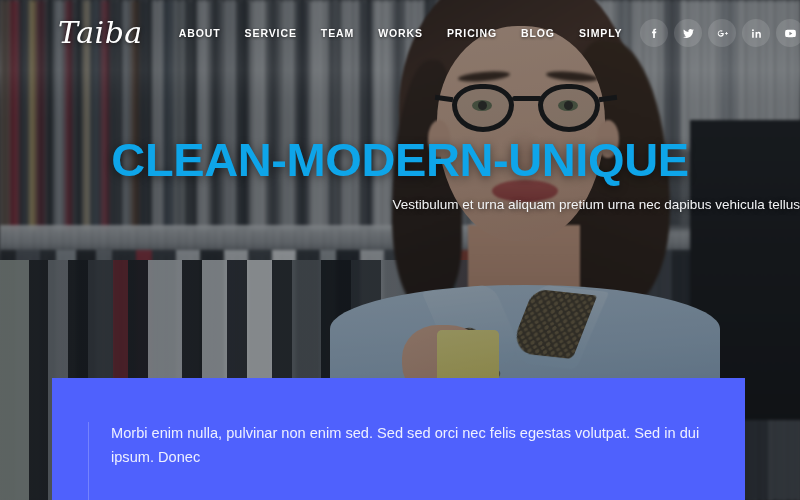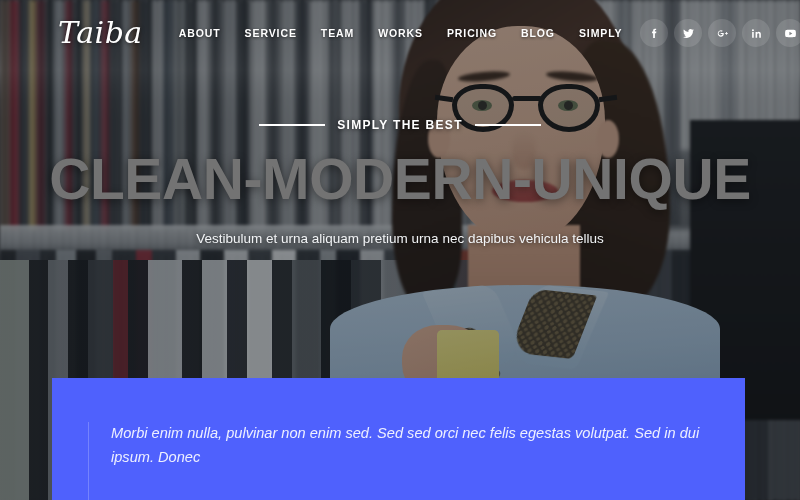--- a/index.html
+++ b/index.html
@@ -270,28 +270,29 @@
   #tagline-row {
     display:flex; align-items:center; justify-content:center; gap:12px;
   }
   .tag-rule { width:66px; height:2px; background:#fff; }
   #tagline {
     color:#fff; font-size:12px; font-weight:bold; letter-spacing:1.3px;
     text-shadow:0 1px 4px rgba(0,0,0,.6);
   }
   #hero-title {
     margin-top:17px;
-    color:#737373; font-size:57px; font-weight:bold;
+    color:#0ea5e9; font-size:47px; font-weight:bold;
     letter-spacing:-.4px; line-height:1.06;
     text-shadow:0 2px 10px rgba(0,0,0,.45);
   }
   #hero-sub {
-    margin-top:22px;
+    margin-top:12px;
     color:#f2f4f6; font-size:13.5px; font-weight:400;
     text-shadow:0 1px 5px rgba(0,0,0,.6);
+    text-align:right;
   }
   #read-more {
     display:inline-block; margin-top:29px;
     background:#fff; color:#33373c;
     font-size:11px; font-weight:bold; letter-spacing:1.6px;
     padding:15px 30px; border:none; cursor:pointer;
     font-family:"Liberation Sans", sans-serif;
   }
 
   
@@ -300,21 +301,21 @@
     background:#4f61fd; z-index:28;
     display:flex; padding:44px 0 0 36px; overflow:hidden;
   }
   #panel-left {
     width:330px; padding-right:20px;
   }
   #panel-heading {
     color:#fff; font-size:22.5px; font-weight:bold; line-height:1.32;
   }
   #panel-divider { width:1px; background:rgba(255,255,255,.22); margin-right:22px; }
-  #panel-right { flex:1; padding-right:20px;font-style:italic; }
+  #panel-right { flex:1; padding-right:20px; }
   #panel-body {
     color:#eef0ff; font-size:14.6px; line-height:1.62; font-weight:400;
   }
 </style>
 </head>
 <body>
 
 <div id="hero">
   <div class="shelf-wall"></div>
   <div class="spines"></div>
@@ -396,25 +397,20 @@
     </div>
     <div class="soc">
       <svg viewBox="0 0 24 24">
           <path d="M21.6 7.2a2.5 2.5 0 00-1.8-1.8C18.2 5 12 5 12 5s-6.2 0-7.8.4A2.5 2.5 0 002.4 7.2 26 26 0 002 12c0 1.6.1 3.2.4 4.8a2.5 2.5 0 001.8 1.8C5.8 19 12 19 12 19s6.2 0 7.8-.4a2.5 2.5 0 001.8-1.8c.3-1.6.4-3.2.4-4.8s-.1-3.2-.4-4.8zM10 15.2V8.8l5.4 3.2-5.4 3.2z"></path>
         </svg>
     </div>
   </div>
 </div>
 
 <div id="hero-content">
-  <div id="tagline-row">
-    <span class="tag-rule"></span>
-    <span id="tagline">SIMPLY THE BEST</span>
-    <span class="tag-rule"></span>
-  </div>
   <h1 id="hero-title">CLEAN-MODERN-UNIQUE</h1>
   <p id="hero-sub">Vestibulum et urna aliquam pretium urna nec dapibus vehicula tellus</p>
 </div>
 
 <div id="panel">
   <div id="panel-divider"></div>
   <div id="panel-right">
     <div id="panel-body">Morbi enim nulla, pulvinar non enim sed. Sed sed orci nec felis egestas volutpat. Sed in dui ipsum. Donec</div>
   </div>
 </div>

